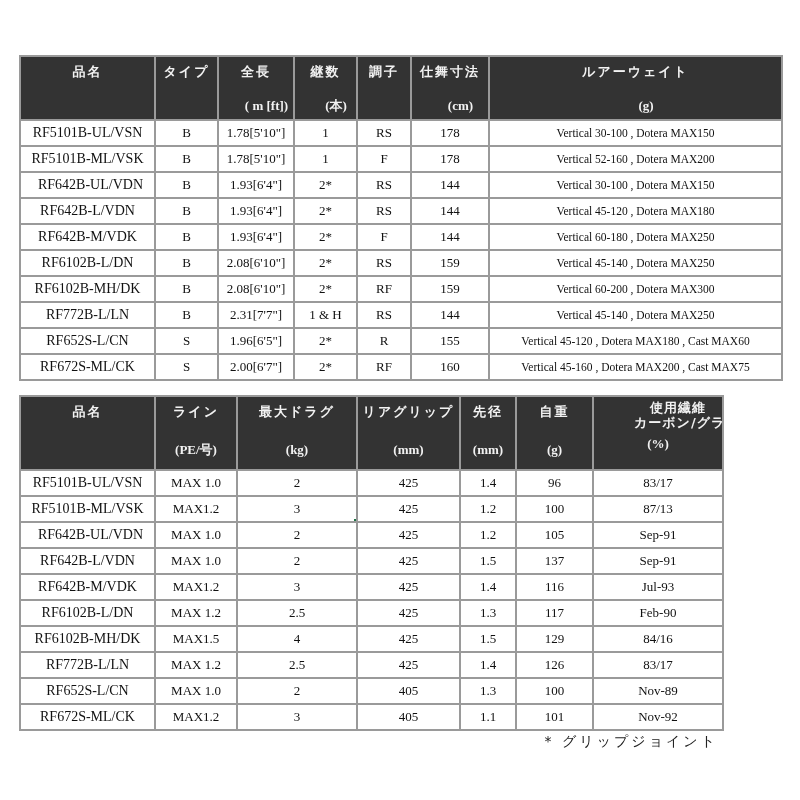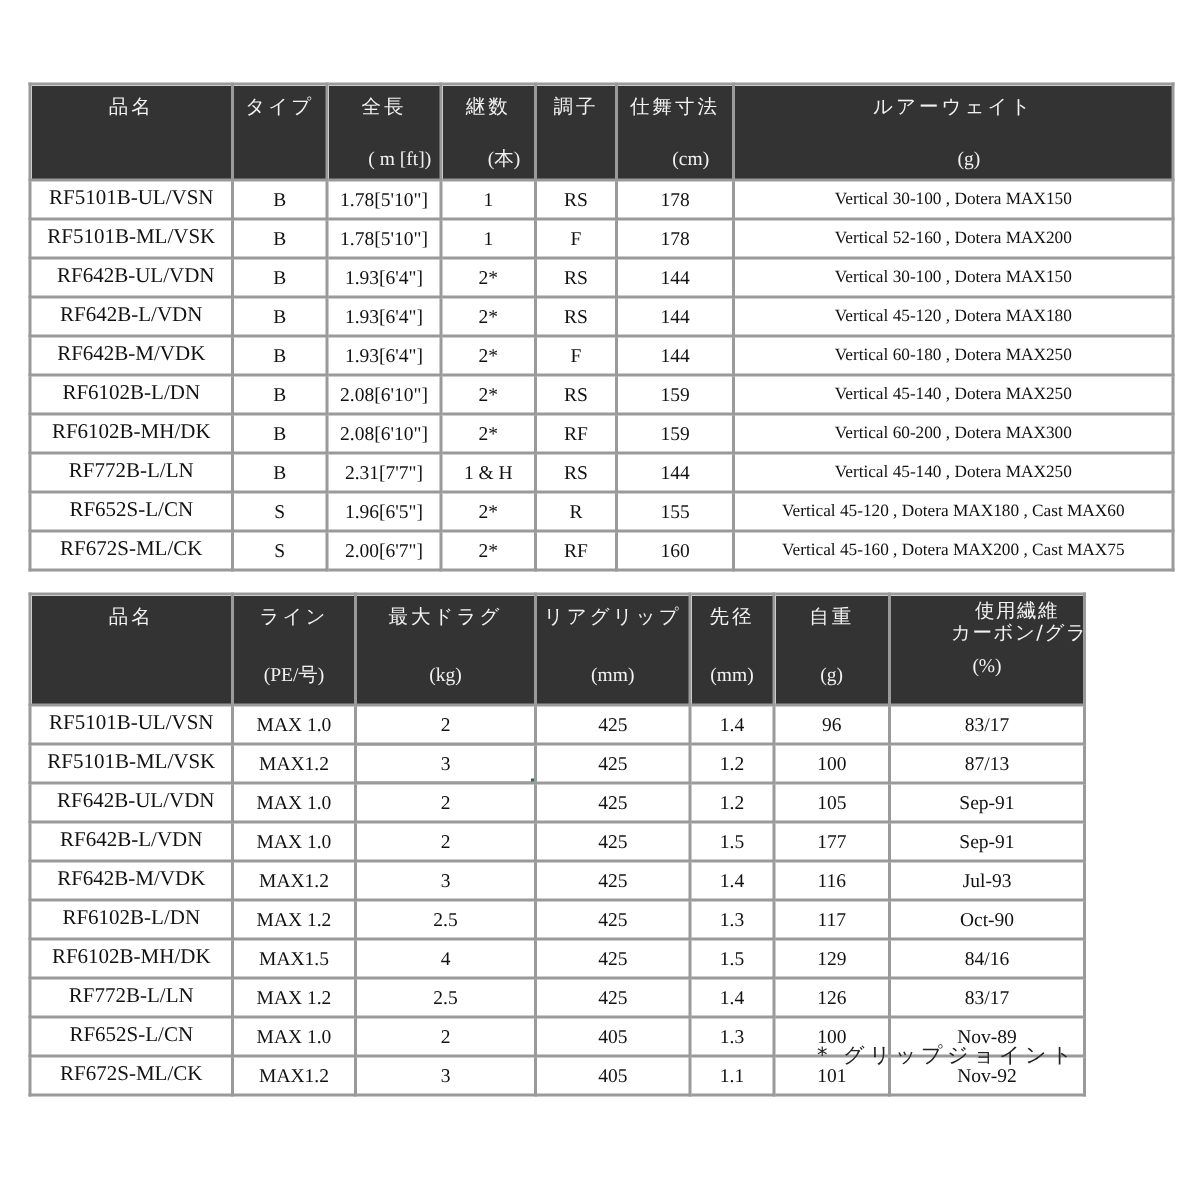--- a/index.html
+++ b/index.html
@@ -2,39 +2,39 @@
 <html><head>
 <meta charset="utf-8">
 <style>
   html, body { margin: 0; padding: 0; background: #ffffff; }
   body { width: 800px; height: 800px; position: relative; overflow: hidden;
          font-family: "Liberation Serif", "DejaVu Serif", serif; color: #111; }
   table.spec { position: absolute; border-collapse: collapse; table-layout: fixed;
                border: 2px solid #9a9a9a; }
   table.spec td, table.spec th { border: 2px solid #9a9a9a; padding: 0; text-align: center;
                overflow: hidden; white-space: nowrap; }
-  table.spec th { background: #333333; color: #f2f2f2; font-weight: normal; vertical-align: top; }
+  table.spec th { background: #333333; color: #f2f2f2; font-weight: bold; vertical-align: top; }
   th .h1 { display: block; font-family: "DejaVu Sans", sans-serif; font-size: 13px; letter-spacing: 2px; line-height: 16px; padding-top: 7px; height: 26px; }
   th .h1.two { height: 30px; padding-top: 3px; line-height: 15px; letter-spacing: 1px; padding-left: 40px; }
   th .h2 { display: block; font-size: 13px; line-height: 16px; }
   td { height: 24px; font-size: 13px; line-height: 24px; }
   td.model { font-weight: normal; font-size: 14px; text-align: left; padding-left: 2px; }
   td.model.ind { padding-left: 6px; }
   td.lure { font-size: 11.5px; }
   #t1 { left: 19px; top: 55px; width: 764px; }
   #t1 th { height: 62px; }
   #t2 { left: 19px; top: 395px; width: 705px; }
   #t2 th { height: 72px; }
   #t2 th .h2 { padding-top: 12px; }
   #t2 th .h1.two + .h2 { padding-top: 6px; }
   #t1 th .h2 { padding-top: 8px; padding-left: 21px; }
   .selected { position: relative; }
   .sel-box { position: absolute; left: -2px; top: -2px; right: -2px; bottom: -2px; border: 2px solid #217346; pointer-events: none; }
   .sel-handle { position: absolute; right: -4px; bottom: -4px; width: 6px; height: 6px; background: #217346; }
-  .footnote { position: absolute; right: 82px; top: 695px; font-family: "DejaVu Sans", sans-serif; font-size: 14px; letter-spacing: 3px; color: #222; }
+  .footnote { position: absolute; right: 82px; top: 733px; font-family: "DejaVu Sans", sans-serif; font-size: 14px; letter-spacing: 3px; color: #222; }
 </style>
 </head>
 <body>
 
 <table id="t1" class="spec">
   <colgroup>
     <col style="width:135px">
       <col style="width:63px">
       <col style="width:76px">
       <col style="width:63px">
@@ -239,40 +239,40 @@
         <td>1.2</td>
         <td>105</td>
         <td>Sep-91</td>
       </tr>
       <tr>
         <td class="model">RF642B-L/VDN</td>
         <td>MAX 1.0</td>
         <td>2</td>
         <td>425</td>
         <td>1.5</td>
-        <td>177</td>
+        <td>137</td>
         <td>Sep-91</td>
       </tr>
       <tr>
         <td class="model">RF642B-M/VDK</td>
         <td>MAX1.2</td>
         <td>3</td>
         <td>425</td>
         <td>1.4</td>
         <td>116</td>
         <td>Jul-93</td>
       </tr>
       <tr>
         <td class="model">RF6102B-L/DN</td>
         <td>MAX 1.2</td>
         <td>2.5</td>
         <td>425</td>
         <td>1.3</td>
         <td>117</td>
-        <td>Oct-90</td>
+        <td>Feb-90</td>
       </tr>
       <tr>
         <td class="model">RF6102B-MH/DK</td>
         <td>MAX1.5</td>
         <td>4</td>
         <td>425</td>
         <td>1.5</td>
         <td>129</td>
         <td>84/16</td>
       </tr>

